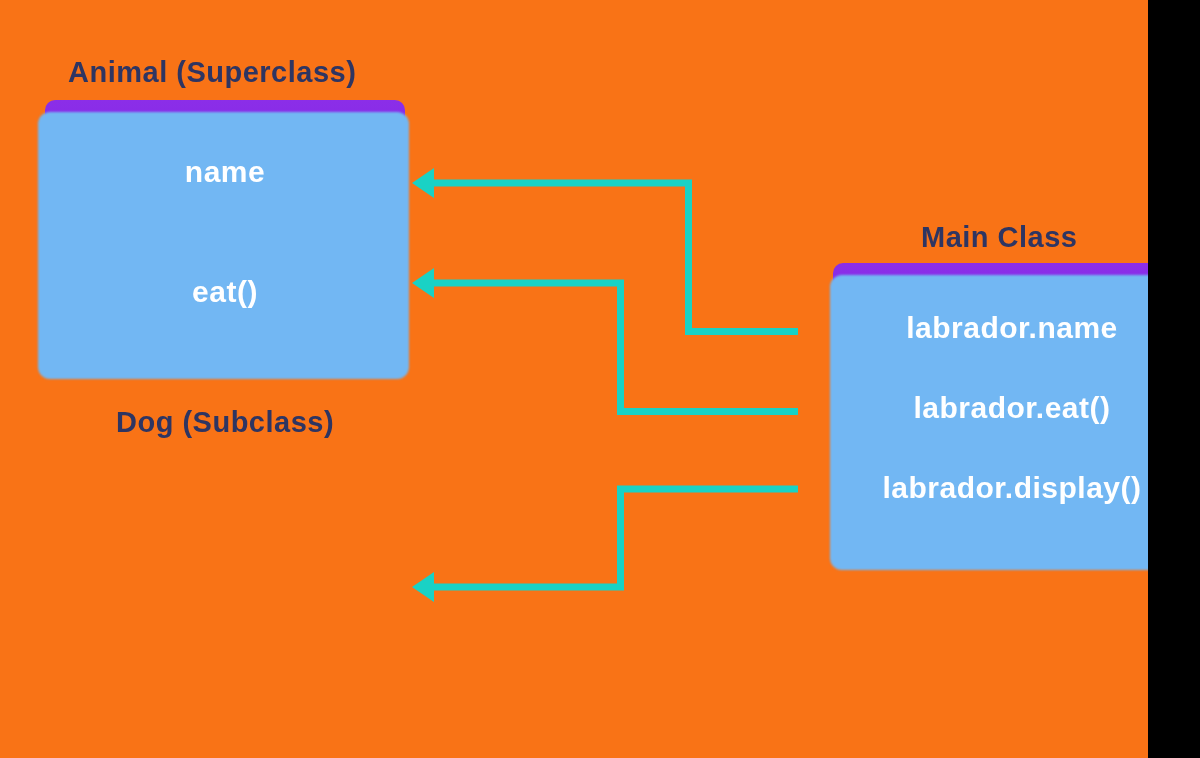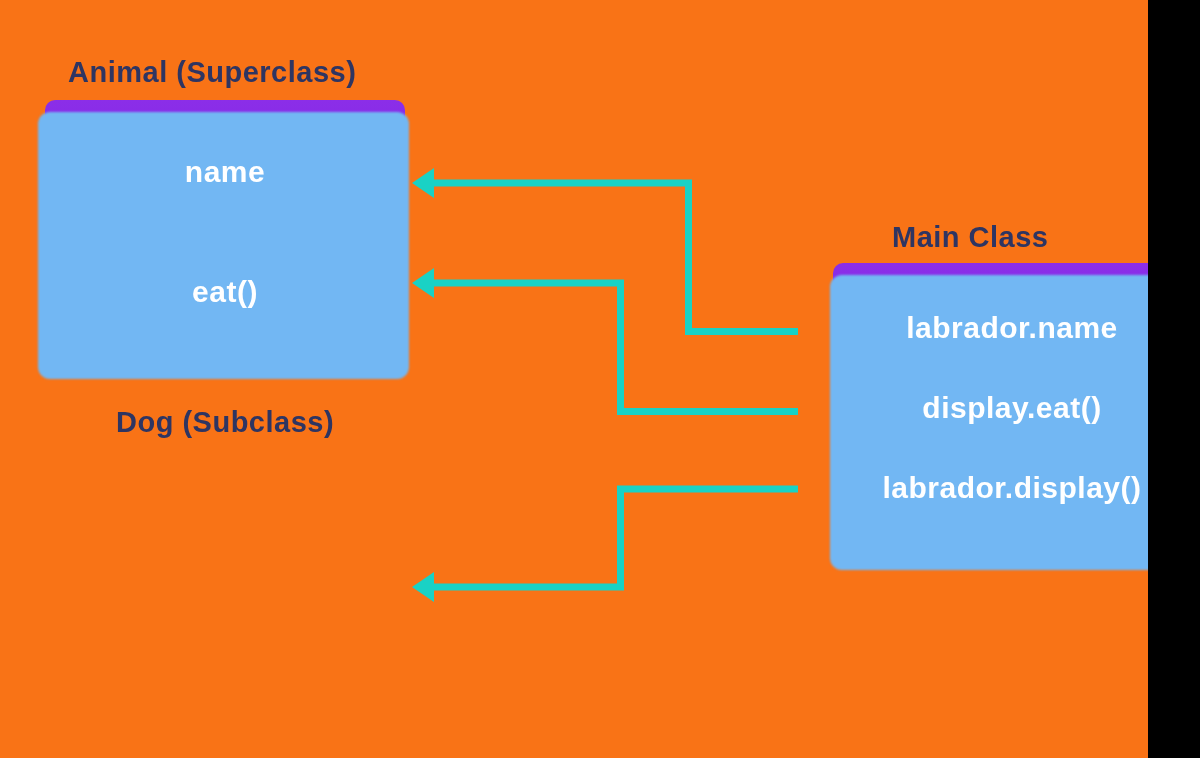--- a/index.html
+++ b/index.html
@@ -47,21 +47,21 @@
     position:absolute;
     color:#2e3562;
     font-weight:700;
     font-size:29px;
     letter-spacing:.5px;
     white-space:nowrap;
     z-index:1;
   }
   #animal-title{left:68px;top:56px;}
   #dog-title{left:116px;top:406px;text-align:right;}
-  #main-title{left:892px;top:221px;}
+  #main-title{left:921px;top:221px;}
   
   #arrow-layer{position:absolute;left:0;top:0;z-index:2;}
 </style>
 </head>
 <body>
 
 <div id="canvas">
 
   <div class="box-title" id="animal-title">Animal (Superclass)</div>
 
@@ -70,21 +70,21 @@
   <div class="box-title" id="main-title">Main Class</div>
 
   <div class="class-box with-shadow" id="animal-box">
     <div class="member">name</div>
     <div class="member">eat()</div>
   </div>
 
 
   <div class="class-box with-shadow" id="main-box">
     <div class="member">labrador.name</div>
-    <div class="member">display.eat()</div>
+    <div class="member">labrador.eat()</div>
     <div class="member">labrador.display()</div>
   </div>
 
   <svg id="arrow-layer" width="1200" height="758" viewBox="0 0 1200 758">
     <defs>
       <marker id="ah" markerUnits="userSpaceOnUse" markerWidth="22" markerHeight="30" refX="0" refY="15" orient="auto">
         <path d="M0,0 L22,15 L0,30 Z" fill="#19d2c5"></path>
       </marker>
     </defs>
     <path d="M798,331.5 L688.5,331.5 L688.5,183 L434,183" fill="none" stroke="#19d2c5" stroke-width="7" marker-end="url(#ah)"></path>

